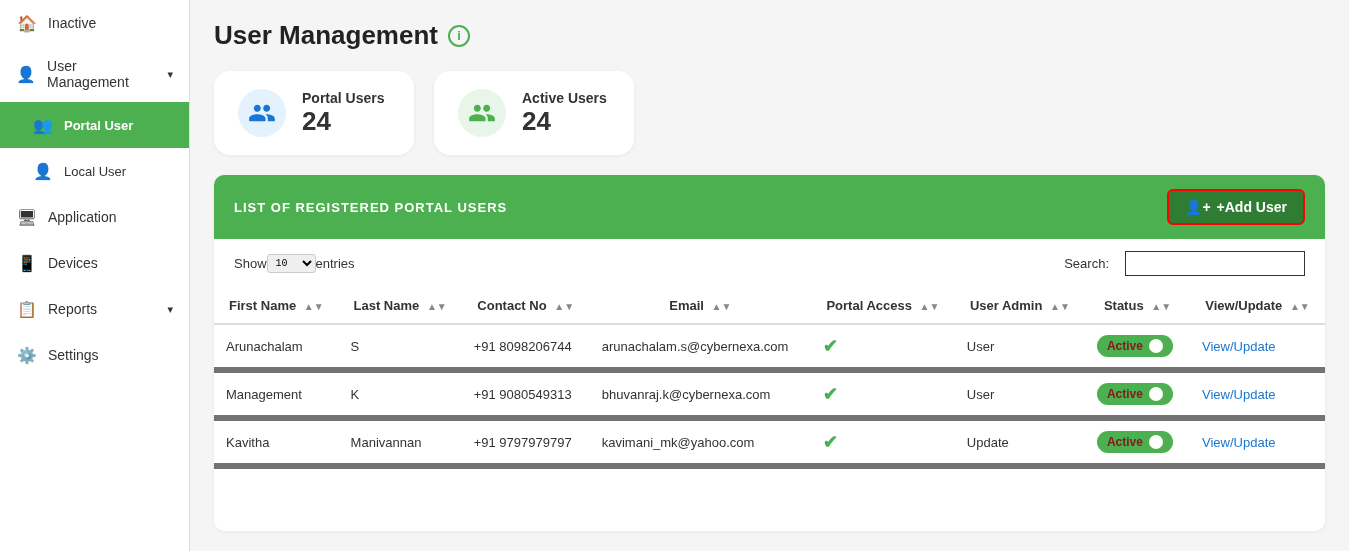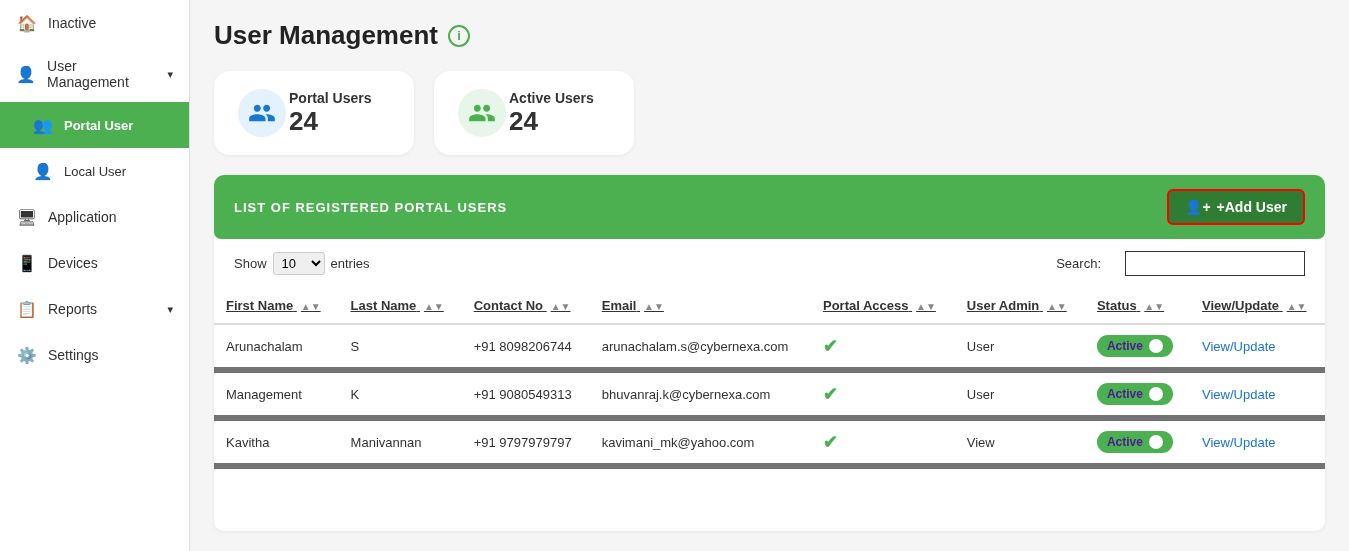--- a/index.html
+++ b/index.html
@@ -86,21 +86,21 @@
       display: flex;
       gap: 20px;
       margin-bottom: 20px;
     }
     .stat-card {
       background: #fff;
       border-radius: 16px;
       padding: 18px 24px;
       display: flex;
       align-items: center;
-      gap: 3px;
+      gap: 16px;
       min-width: 200px;
       box-shadow: 0 1px 4px rgba(0,0,0,0.06);
     }
     .stat-icon {
       width: 48px;
       height: 48px;
       border-radius: 50%;
       display: flex;
       align-items: center;
       justify-content: center;
@@ -122,21 +122,20 @@
       display: flex;
       flex-direction: column;
       box-shadow: 0 1px 4px rgba(0,0,0,0.06);
     }
     .table-header {
       background: #4caf50;
       padding: 14px 20px;
       display: flex;
       align-items: center;
       justify-content: space-between;
-      border-radius: 7px;
     }
     .table-header-title {
       color: #fff;
       font-size: 13px;
       font-weight: bold;
       letter-spacing: 1px;
     }
     .add-user-btn {
       background: #2e7d32;
       color: #fff;
@@ -153,57 +152,57 @@
 
     
     .table-controls {
       padding: 12px 20px;
       display: flex;
       align-items: center;
       justify-content: space-between;
       font-size: 13px;
       color: #333;
     }
-    .show-entries { display: flex; align-items: center; gap: 6px; }
+    .show-entries { display: flex; align-items: center; }
     .show-entries select {
       border: 1px solid #ccc;
       border-radius: 3px;
       padding: 2px 4px;
-      font-size: 13px;
-    }
-    .search-box { display: flex; align-items: center; gap: 24px; }
+      font-size: 10px;
+      font-family: Liberation Mono, monospace;
+    }
+    .search-box { display: flex; align-items: center; gap: 16px; }
     .search-box input {
       border: 1px solid #333;
       padding: 4px 8px;
       font-size: 13px;
       width: 180px;
     }
 
     
     .data-table { width: 100%; border-collapse: collapse; font-size: 13px; }
     .data-table th {
       background: #fff;
       border-bottom: 2px solid #ddd;
       padding: 10px 12px;
-      text-align: left;
+      text-align: center;
       font-weight: bold;
       color: #333;
       white-space: nowrap;
-      text-decoration: underline;
     }
     .data-table th .sort-arrows { font-size: 10px; color: #888; margin-left: 4px; }
     .data-table td {
       padding: 10px 12px;
       border-bottom: 6px solid #737373;
       color: #333;
     }
     .check-green { color: #4caf50; font-size: 18px; font-weight: bold; }
     .status-badge {
       background: #4caf50;
-      color: #4c1d95;
+      color: #7f1d1d;
       border-radius: 20px;
       padding: 4px 10px;
       font-size: 12px;
       font-weight: bold;
       display: inline-flex;
       align-items: center;
       gap: 6px;
     }
     .toggle-dot {
       width: 14px;
@@ -399,21 +398,21 @@
     </td>
   </tr>
             <tr>
     <td>Kavitha</td>
     <td>Manivannan</td>
     <td>+91 9797979797</td>
     <td>kavimani_mk@yahoo.com</td>
     <td>
       <span class="check-green">✔</span>
     </td>
-    <td>View</td>
+    <td>Update</td>
     <td>
       <span class="status-badge">
         Active<span class="toggle-dot"></span>
       </span>
     </td>
     <td>
       <a class="view-update" href="#">View/Update</a>
     </td>
   </tr>
           </tbody>

